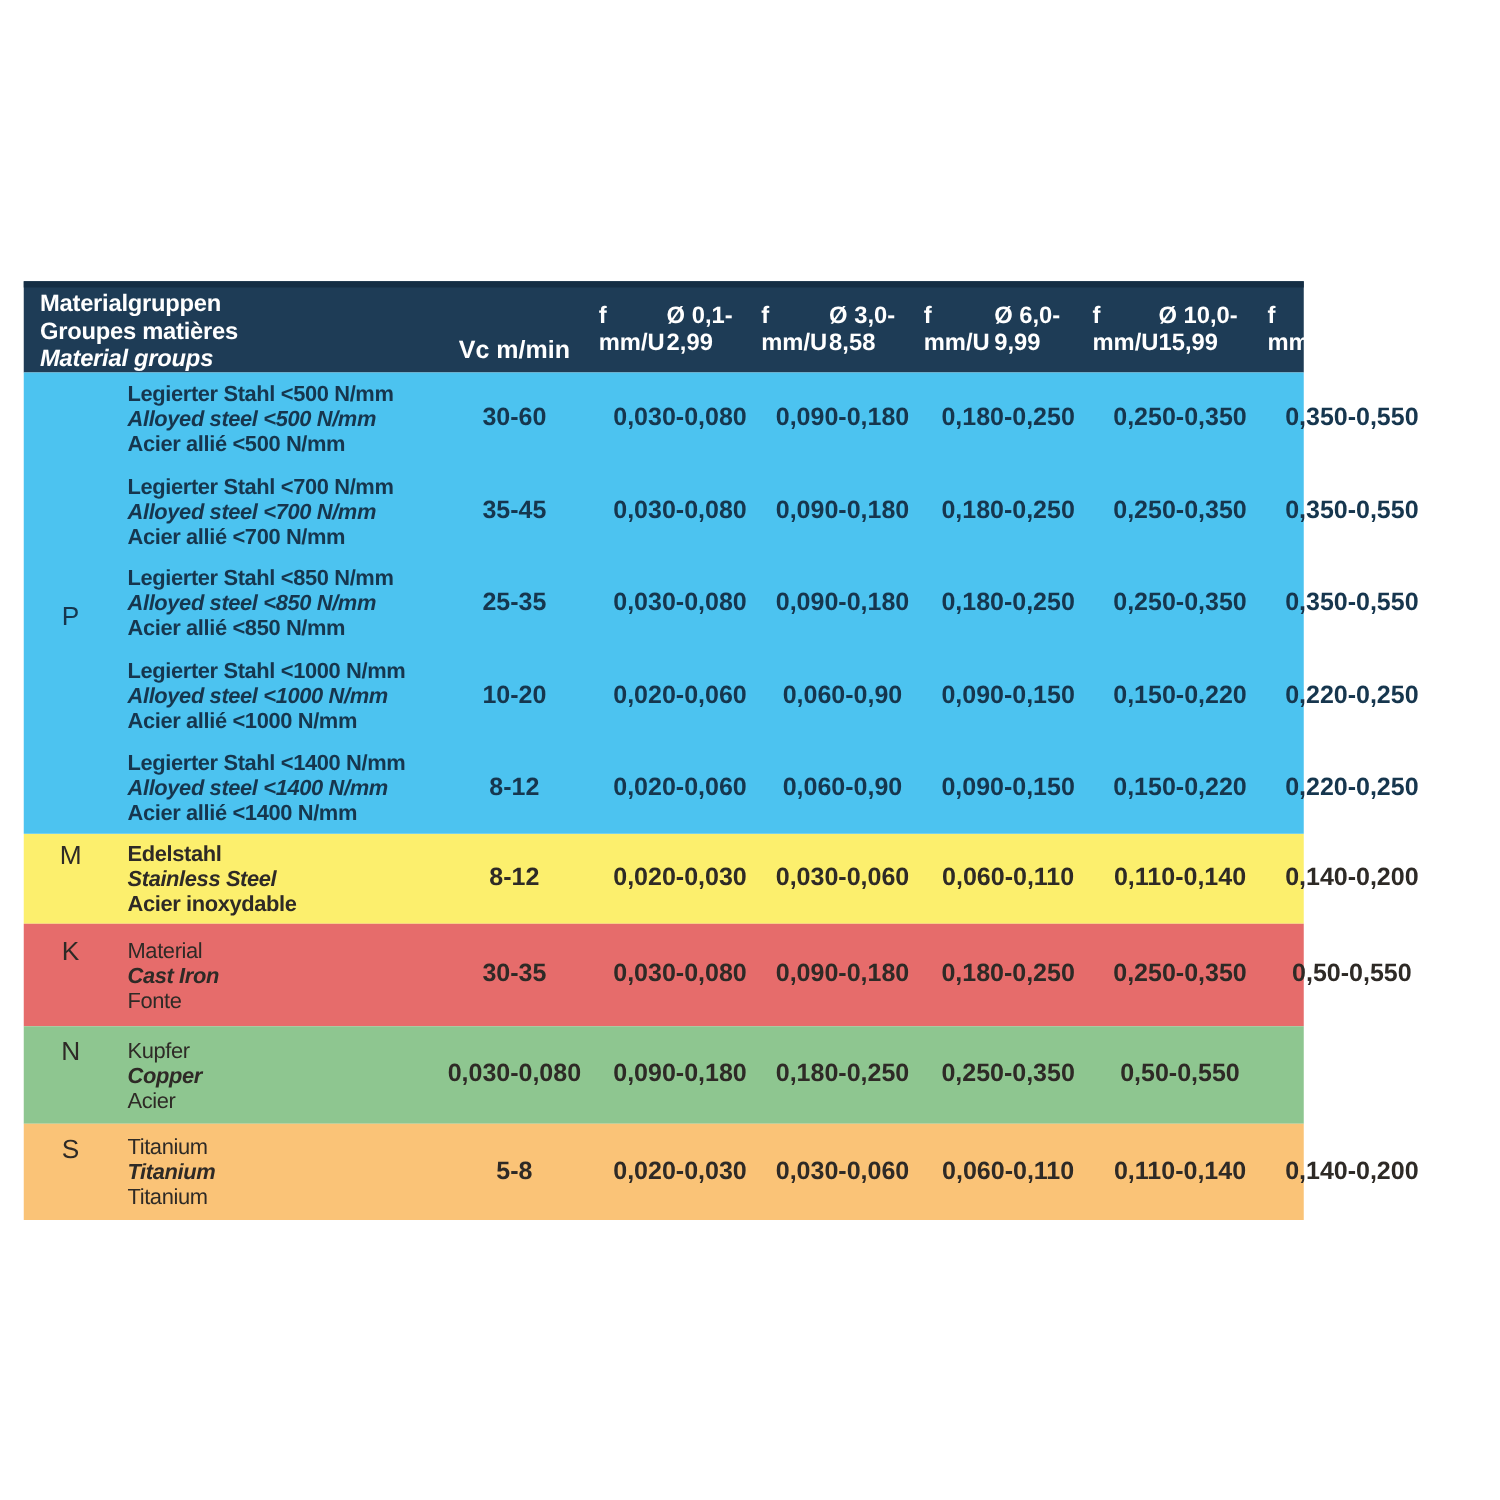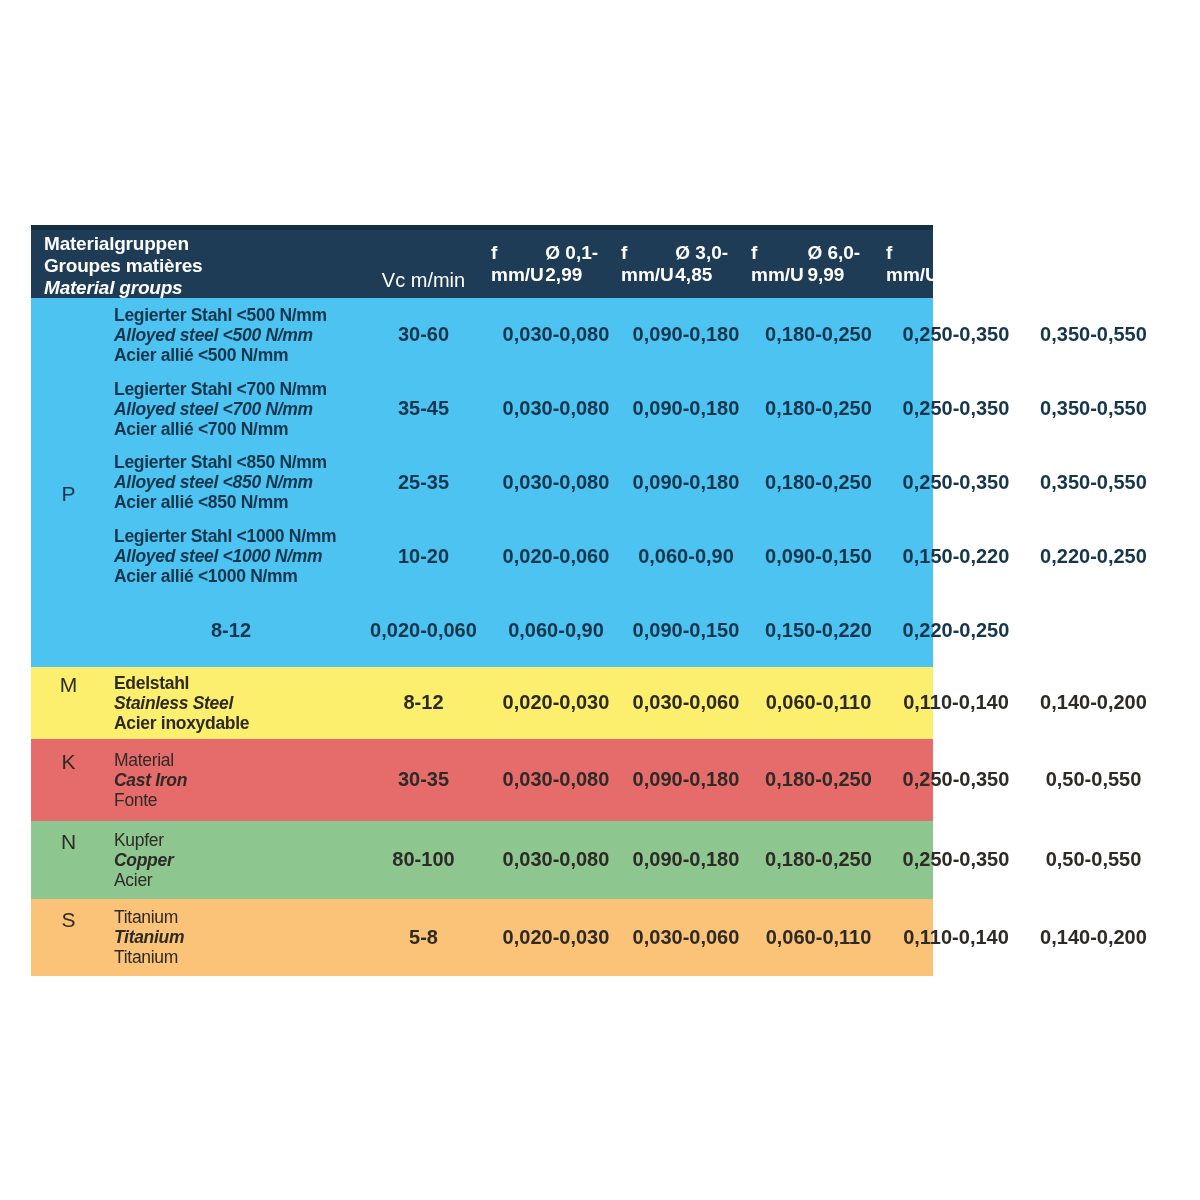--- a/index.html
+++ b/index.html
@@ -1,31 +1,31 @@
 <!DOCTYPE html>
 <html><head>
 <meta charset="utf-8">
 <style>
   * { margin:0; padding:0; box-sizing:border-box; }
   html,body { width:1200px; height:1200px; background:#ffffff;
               font-family:"Liberation Sans", sans-serif; }
   .page { position:relative; width:1200px; height:1200px; background:#ffffff; overflow:hidden; }
 
-  .table { position:absolute; left:31px; top:225px; width:902px; }
+  .table { position:absolute; left:19px; top:225px; width:1024px; }
 
   .row { display:grid;
          grid-template-columns:75px 250px 135px 130px 130px 135px 140px 135px; }
 
   
   .header { background:#1e3c56; border-top:5px solid #152e44; height:73px; color:#ffffff; }
   .head-title { grid-column:1 / 3; padding:3px 0 0 13px; }
   .head-title .ht { font-weight:700; font-size:19px; line-height:22px; letter-spacing:-0.2px; }
   .italic { font-style:italic; }
   .head-vc { grid-column:3; display:flex; align-items:flex-end; justify-content:center;
-             padding-bottom:7px; font-weight:400; font-size:20px; }
+             padding-bottom:7px; font-weight:700; font-size:20px; }
   .head-f { display:flex; justify-content:space-between;
             align-items:center; padding:6px 0 8px 0; font-weight:700; font-size:19px; }
 
   
   .group-p { position:relative; background:#4cc3f0; }
   .group-p .row { height:73.8px; }
   .p-letter { position:absolute; left:0; top:calc(50% + 12px); transform:translateY(-50%);
               width:75px; text-align:center; font-size:21px; color:#16364e; }
 
   .cell-mat { display:flex; flex-direction:column; justify-content:center; padding-left:8px; }
@@ -68,21 +68,21 @@
       </div>
       <div class="head-vc">
         <span>Vc m/min</span>
       </div>
       <div class="head-f">
         <div>f mm/U</div>
         <div>Ø 0,1-2,99</div>
       </div>
       <div class="head-f">
         <div>f mm/U</div>
-        <div>Ø 3,0-4,85</div>
+        <div>Ø 3,0-8,58</div>
       </div>
       <div class="head-f">
         <div>f mm/U</div>
         <div>Ø 6,0-9,99</div>
       </div>
       <div class="head-f">
         <div>f mm/U</div>
         <div>Ø 10,0-15,99</div>
       </div>
       <div class="head-f">
@@ -149,20 +149,25 @@
         <div class="cell-val">10-20</div>
         <div class="cell-val">0,020-0,060</div>
         <div class="cell-val">0,060-0,90</div>
         <div class="cell-val">0,090-0,150</div>
         <div class="cell-val">0,150-0,220</div>
         <div class="cell-val">0,220-0,250</div>
       </div>
 
       <div class="row">
         <div></div>
+        <div class="cell-mat">
+          <div class="ml l1">Legierter Stahl &lt;1400 N/mm</div>
+          <div class="ml l2 italic">Alloyed steel &lt;1400 N/mm</div>
+          <div class="ml l3">Acier allié &lt;1400 N/mm</div>
+        </div>
         <div class="cell-val">8-12</div>
         <div class="cell-val">0,020-0,060</div>
         <div class="cell-val">0,060-0,90</div>
         <div class="cell-val">0,090-0,150</div>
         <div class="cell-val">0,150-0,220</div>
         <div class="cell-val">0,220-0,250</div>
       </div>
     </div>
 
     <div class="row group-m">
@@ -195,21 +200,20 @@
       <div class="cell-val">0,50-0,550</div>
     </div>
 
     <div class="row group-n mats-light">
       <div class="cell-letter">N</div>
       <div class="cell-mat">
         <div class="ml l1">Kupfer</div>
         <div class="ml l2 italic">Copper</div>
         <div class="ml l3">Acier</div>
       </div>
-      <div class="cell-val">80-100</div>
       <div class="cell-val">0,030-0,080</div>
       <div class="cell-val">0,090-0,180</div>
       <div class="cell-val">0,180-0,250</div>
       <div class="cell-val">0,250-0,350</div>
       <div class="cell-val">0,50-0,550</div>
     </div>
 
     <div class="row group-s mats-light">
       <div class="cell-letter">S</div>
       <div class="cell-mat">

